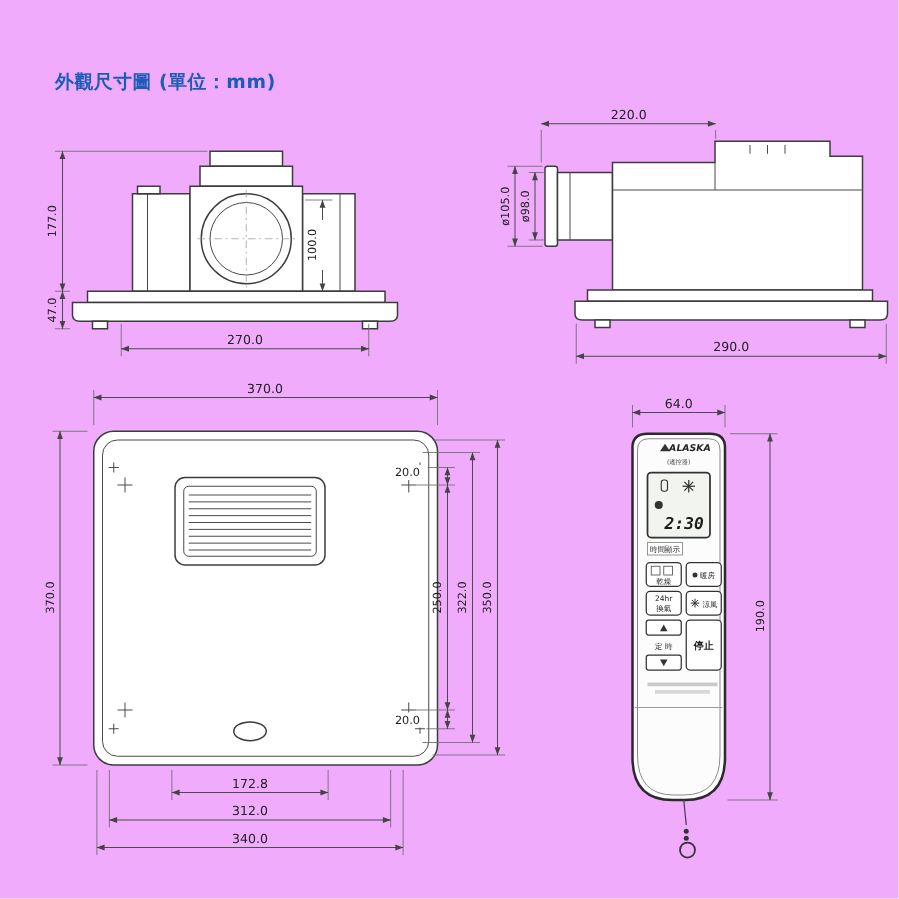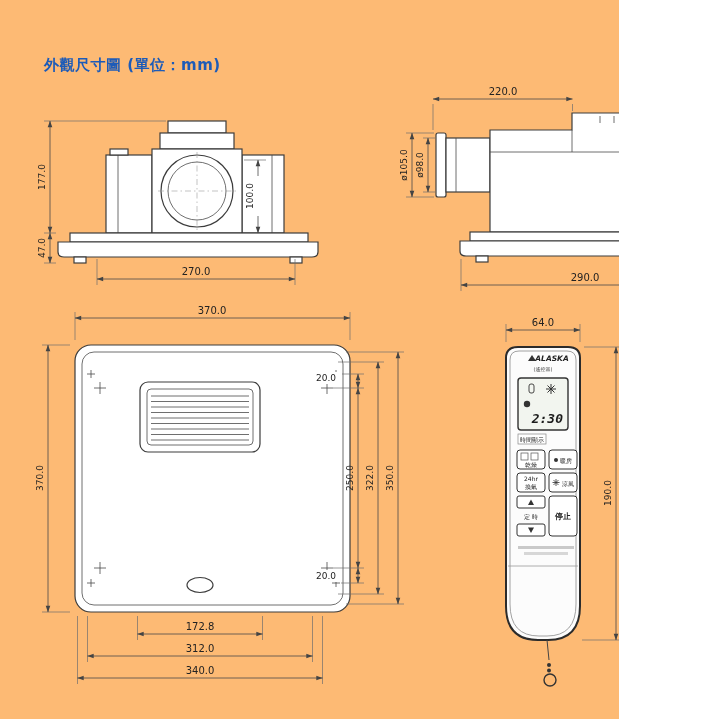--- a/index.html
+++ b/index.html
@@ -1,18 +1,18 @@
 <!DOCTYPE html>
 <html><head>
 <meta charset="utf-8">
 <style>
   *{box-sizing:border-box}
   html,body{margin:0;padding:0;width:719px;height:719px;background:#ffffff;
     font-family:"DejaVu Sans",sans-serif}
-  .page{position:relative;width:619px;height:719px;background:#fdba74;overflow:hidden}
+  .page{position:relative;width:719px;height:719px;background:#f0abfc;overflow:hidden}
   .title{position:absolute;left:44px;top:56px;font-size:15px;font-weight:bold;
     color:#1d5bb8;letter-spacing:.5px}
   svg{position:absolute;left:0;top:0}
   .obj{fill:none;stroke:#3c3c3c;stroke-width:1.2}
   .obj2{fill:none;stroke:#4a4a4a;stroke-width:.8}
   .objf{fill:#ffffff;stroke:#3c3c3c;stroke-width:1.2}
   .ext{stroke:#6f6f6f;stroke-width:.7}
   .dim{stroke:#4a4a4a;stroke-width:.8;fill:none}
   .dt{font-size:10px;fill:#222}
   .dts{font-size:9px;fill:#222}

